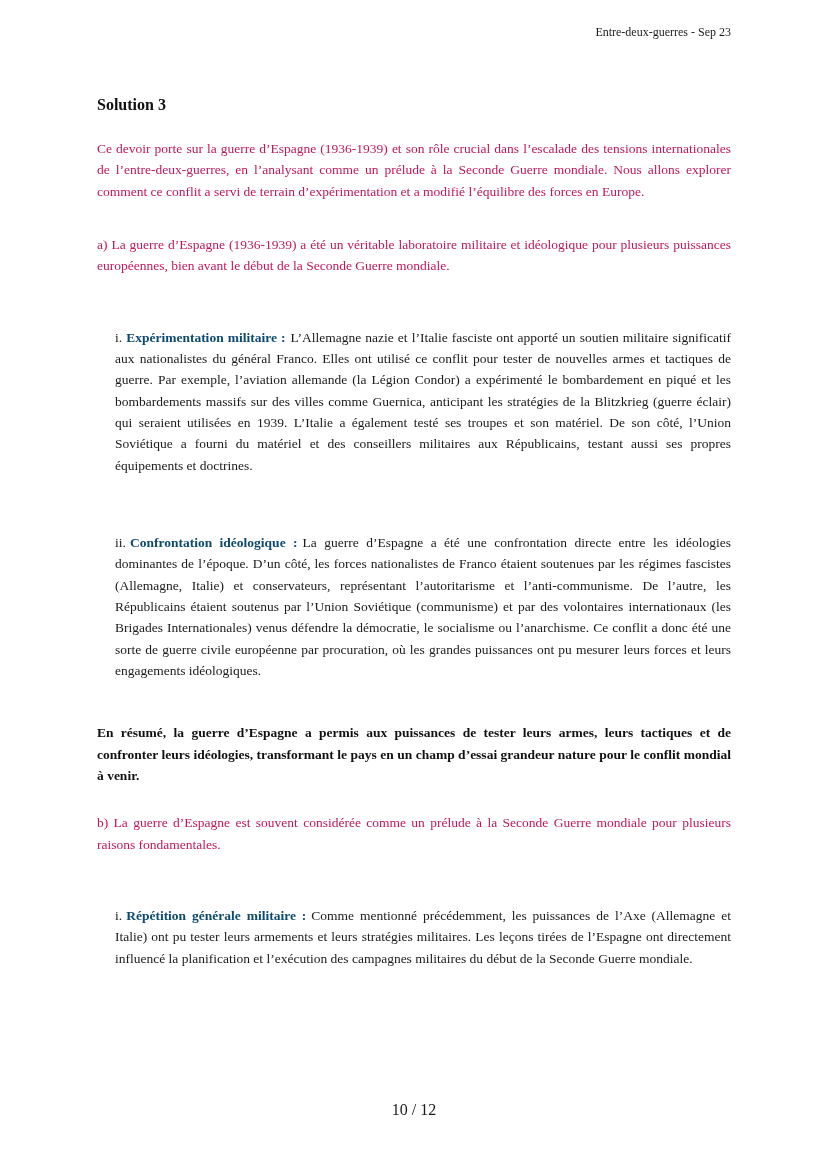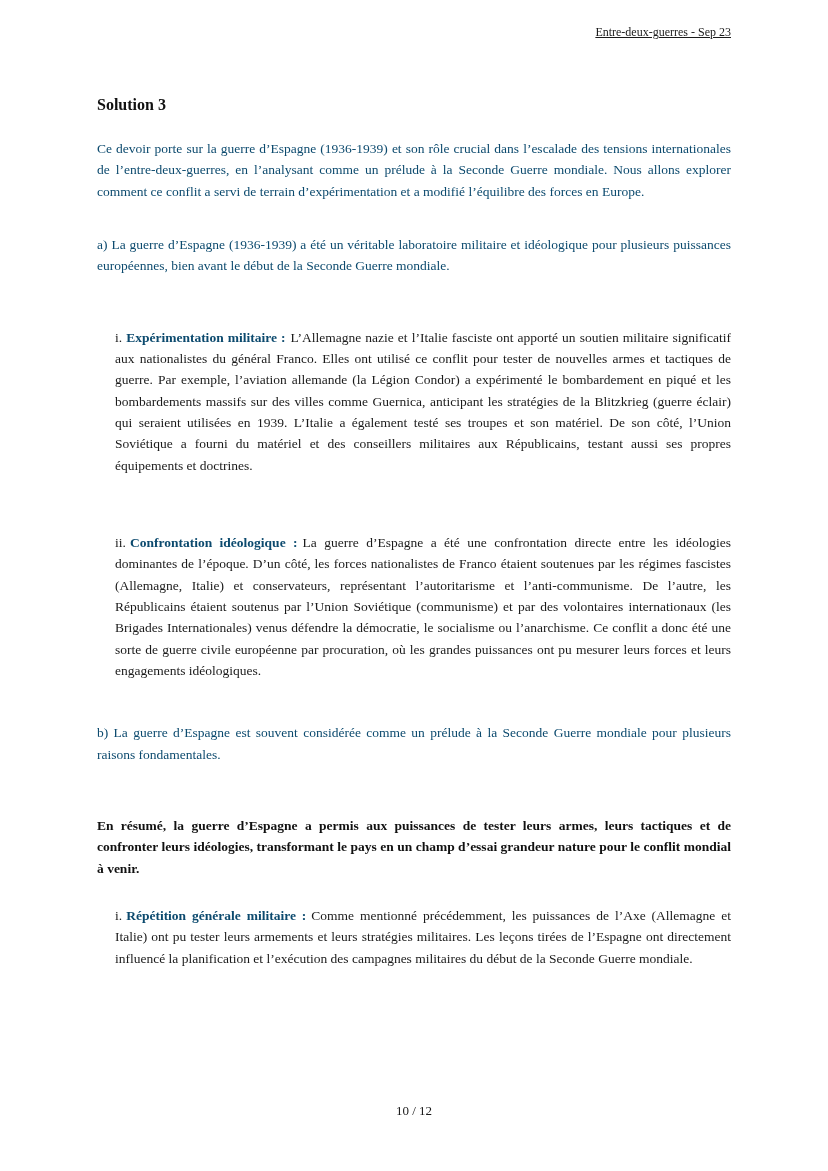--- a/index.html
+++ b/index.html
@@ -17,33 +17,32 @@
     width: 828px;
     height: 1171px;
     padding: 25px 97px 0 97px;
     background: #ffffff;
   }
   .header {
     text-align: right;
     font-size: 12px;
     color: #1a1a1a;
     margin-bottom: 56px;
-    text-decoration: underline;
   }
   .title {
     font-size: 16px;
     font-weight: bold;
     margin-bottom: 24px;
     color: #111111;
   }
   .para {
     font-size: 13.5px;
     line-height: 1.58;
     text-align: justify;
-    color: #0c4a6e;
+    color: #be185d;
   }
   .para.intro { margin-bottom: 32px; }
   .para.section-intro-a { margin-bottom: 50px; }
   .para.section-intro-b { margin-bottom: 50px; }
   .para.summary {
     font-weight: bold;
     margin-bottom: 26px;
     color: #111111;
   }
   .list-item {
@@ -56,21 +55,21 @@
   .list-item.gap-large { margin-bottom: 56px; }
   .list-item.gap-medium { margin-bottom: 41px; }
   .marker { margin-right: 4px; }
   .lead { font-weight: bold; margin-right: 5px; color: #0c4a6e; }
   .footer {
     position: absolute;
     bottom: 52px;
     left: 0;
     width: 100%;
     text-align: center;
-    font-size: 13px;
+    font-size: 16px;
     color: #1a1a1a;
   }
 </style>
 </head>
 <body>
 
 <div class="page">
 
   <div class="header">
     <span>Entre-deux-guerres - Sep 23</span>
@@ -83,23 +82,23 @@
   <p class="para section-intro-a">a) La guerre d’Espagne (1936-1939) a été un véritable laboratoire militaire et idéologique pour plusieurs puissances européennes, bien avant le début de la Seconde Guerre mondiale.</p>
 
   <div class="list-item gap-large">
     <span class="marker">i.</span><span class="lead">Expérimentation militaire :</span><span class="body-text">L’Allemagne nazie et l’Italie fasciste ont apporté un soutien militaire significatif aux nationalistes du général Franco. Elles ont utilisé ce conflit pour tester de nouvelles armes et tactiques de guerre. Par exemple, l’aviation allemande (la Légion Condor) a expérimenté le bombardement en piqué et les bombardements massifs sur des villes comme Guernica, anticipant les stratégies de la Blitzkrieg (guerre éclair) qui seraient utilisées en 1939. L’Italie a également testé ses troupes et son matériel. De son côté, l’Union Soviétique a fourni du matériel et des conseillers militaires aux Républicains, testant aussi ses propres équipements et doctrines.</span>
   </div>
 
   <div class="list-item gap-medium">
     <span class="marker">ii.</span><span class="lead">Confrontation idéologique :</span><span class="body-text">La guerre d’Espagne a été une confrontation directe entre les idéologies dominantes de l’époque. D’un côté, les forces nationalistes de Franco étaient soutenues par les régimes fascistes (Allemagne, Italie) et conservateurs, représentant l’autoritarisme et l’anti-communisme. De l’autre, les Républicains étaient soutenus par l’Union Soviétique (communisme) et par des volontaires internationaux (les Brigades Internationales) venus défendre la démocratie, le socialisme ou l’anarchisme. Ce conflit a donc été une sorte de guerre civile européenne par procuration, où les grandes puissances ont pu mesurer leurs forces et leurs engagements idéologiques.</span>
   </div>
 
+  <p class="para summary">En résumé, la guerre d’Espagne a permis aux puissances de tester leurs armes, leurs tactiques et de confronter leurs idéologies, transformant le pays en un champ d’essai grandeur nature pour le conflit mondial à venir.</p>
+
   <p class="para section-intro-b">b) La guerre d’Espagne est souvent considérée comme un prélude à la Seconde Guerre mondiale pour plusieurs raisons fondamentales.</p>
-
-  <p class="para summary">En résumé, la guerre d’Espagne a permis aux puissances de tester leurs armes, leurs tactiques et de confronter leurs idéologies, transformant le pays en un champ d’essai grandeur nature pour le conflit mondial à venir.</p>
 
   <div class="list-item">
     <span class="marker">i.</span><span class="lead">Répétition générale militaire :</span><span class="body-text">Comme mentionné précédemment, les puissances de l’Axe (Allemagne et Italie) ont pu tester leurs armements et leurs stratégies militaires. Les leçons tirées de l’Espagne ont directement influencé la planification et l’exécution des campagnes militaires du début de la Seconde Guerre mondiale.</span>
   </div>
 
   <div class="footer">
     <span>10 / 12</span>
   </div>
 
 </div>

